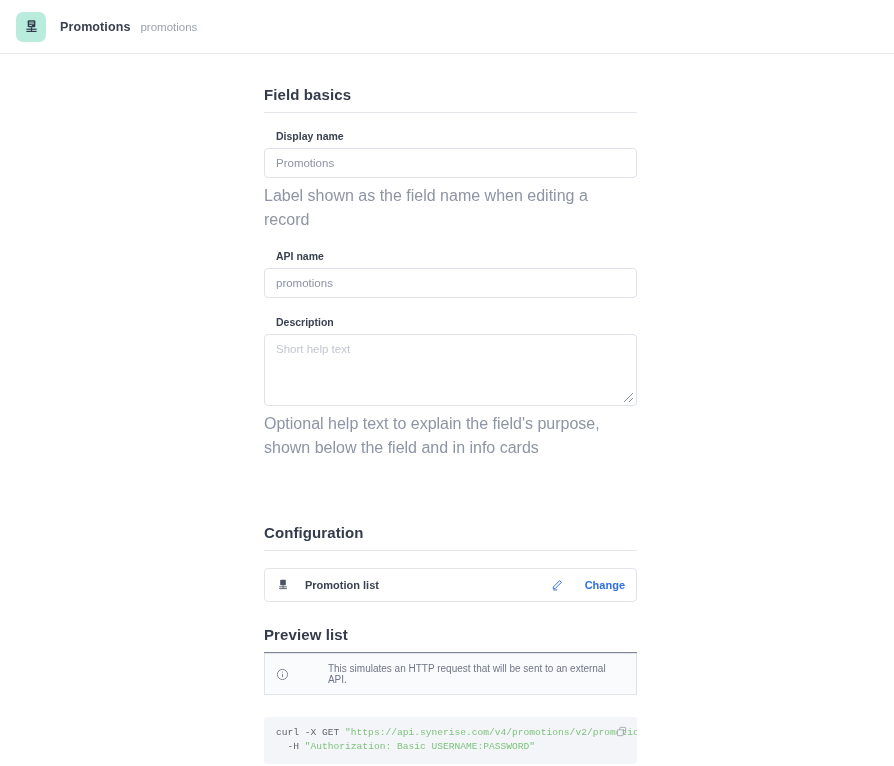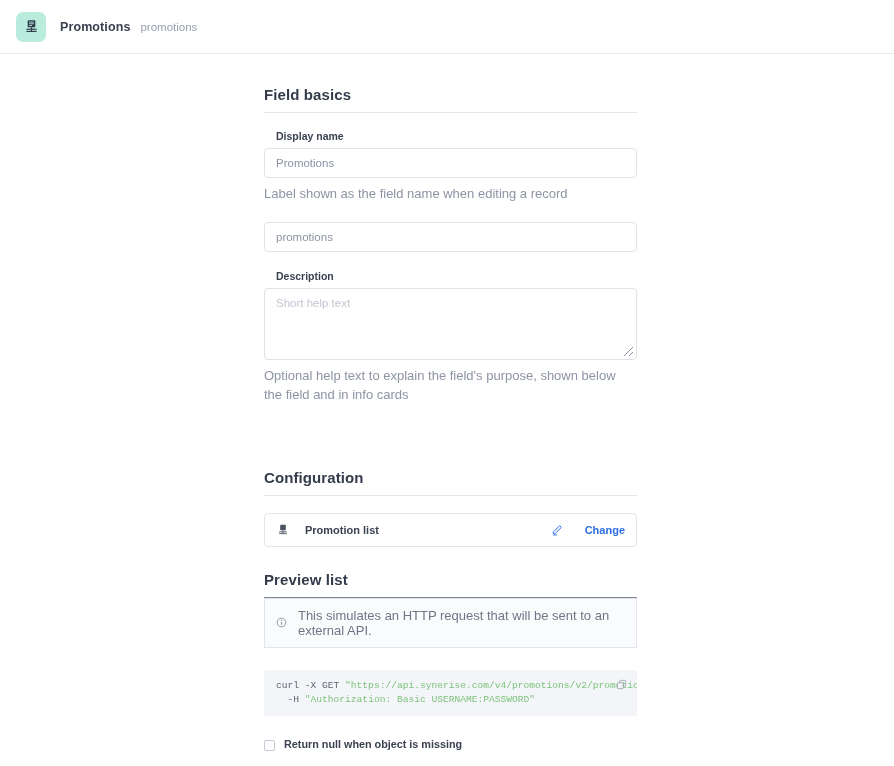--- a/index.html
+++ b/index.html
@@ -108,21 +108,21 @@
     display: block;
   }
   .textarea::placeholder { color: #c2c6d0; }
   .resize-handle {
     position: absolute;
     right: 3px; bottom: 3px;
     width: 12px; height: 12px;
     pointer-events: none;
   }
   .hint {
-    font-size: 13px;
+    font-size: 16px;
     color: #8d94a3;
     line-height: 1.5;
     margin-top: 6px;
   }
 
   .spacer-lg { height: 46px; }
   .spacer-md { height: 24px; }
 
   
   .config-card {
@@ -155,21 +155,21 @@
   .info-banner {
     width: 100%;
     min-height: 34px;
     border: 1px solid #e2e4ea;
     background: #fafbfc;
     display: flex;
     align-items: center;
     padding: 9px 11px;
     gap: 11px;
   }
-  .info-text { font-size: 13px; color: #6f7686; }
+  .info-text { font-size: 10px; color: #6f7686; margin-left: 28px; }
 
   
   .code-block {
     position: relative;
     width: 100%;
     background: #f4f5f8;
     border-radius: 3px;
     padding: 9px 30px 9px 12px;
     margin-top: 22px;
     font-family: "Liberation Mono", monospace;
@@ -238,20 +238,21 @@
     <div class="section-title">Field basics</div>
     <div class="divider"></div>
 
     <div class="field">
       <label class="field-label">Display name</label>
       <input class="input" type="text" value="Promotions" style="">
       <div class="hint">Label shown as the field name when editing a record</div>
     </div>
 
     <div class="field">
+      <label class="field-label">API name</label>
       <input class="input" type="text" value="promotions" style="">
     </div>
 
     <div class="field">
       <label class="field-label">Description</label>
       <div class="textarea-wrap">
         <textarea class="textarea" placeholder="Short help text" style=""></textarea>
         <svg class="resize-handle" viewBox="0 0 12 12" stroke="#8a90a0" stroke-width="1">
           <line x1="11" y1="2" x2="2" y2="11"></line>
           <line x1="11" y1="7" x2="7" y2="11"></line>

